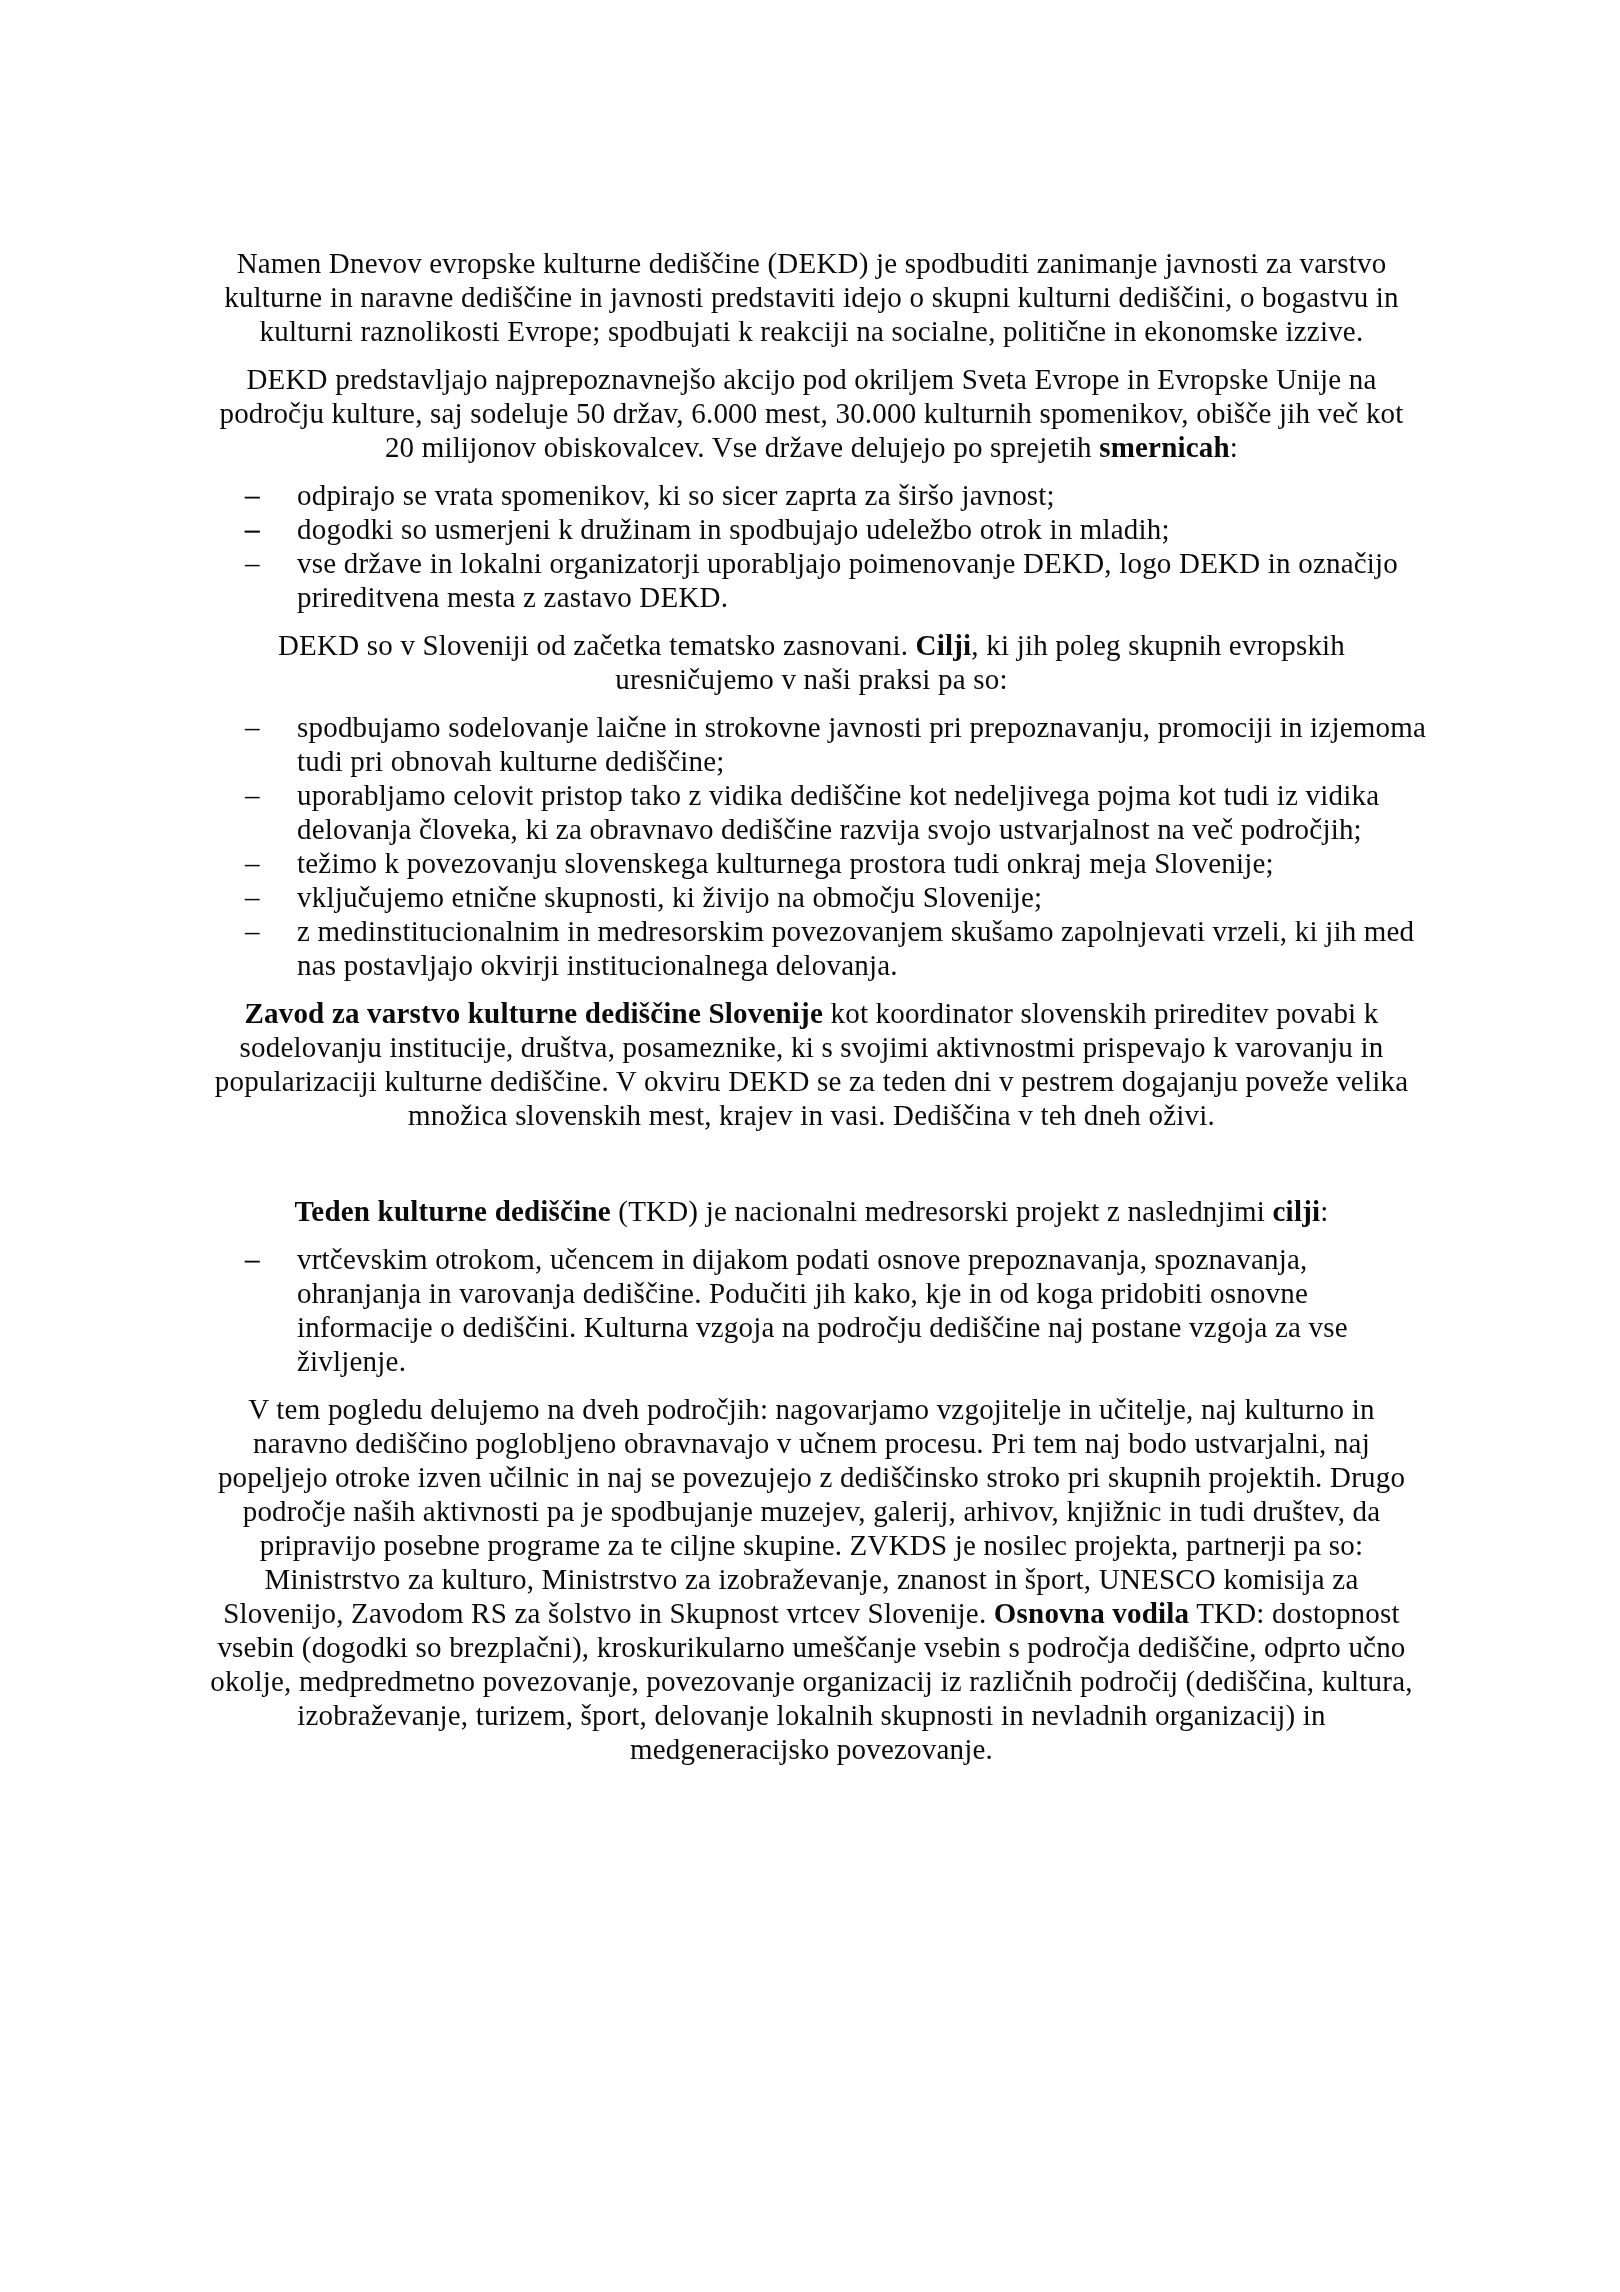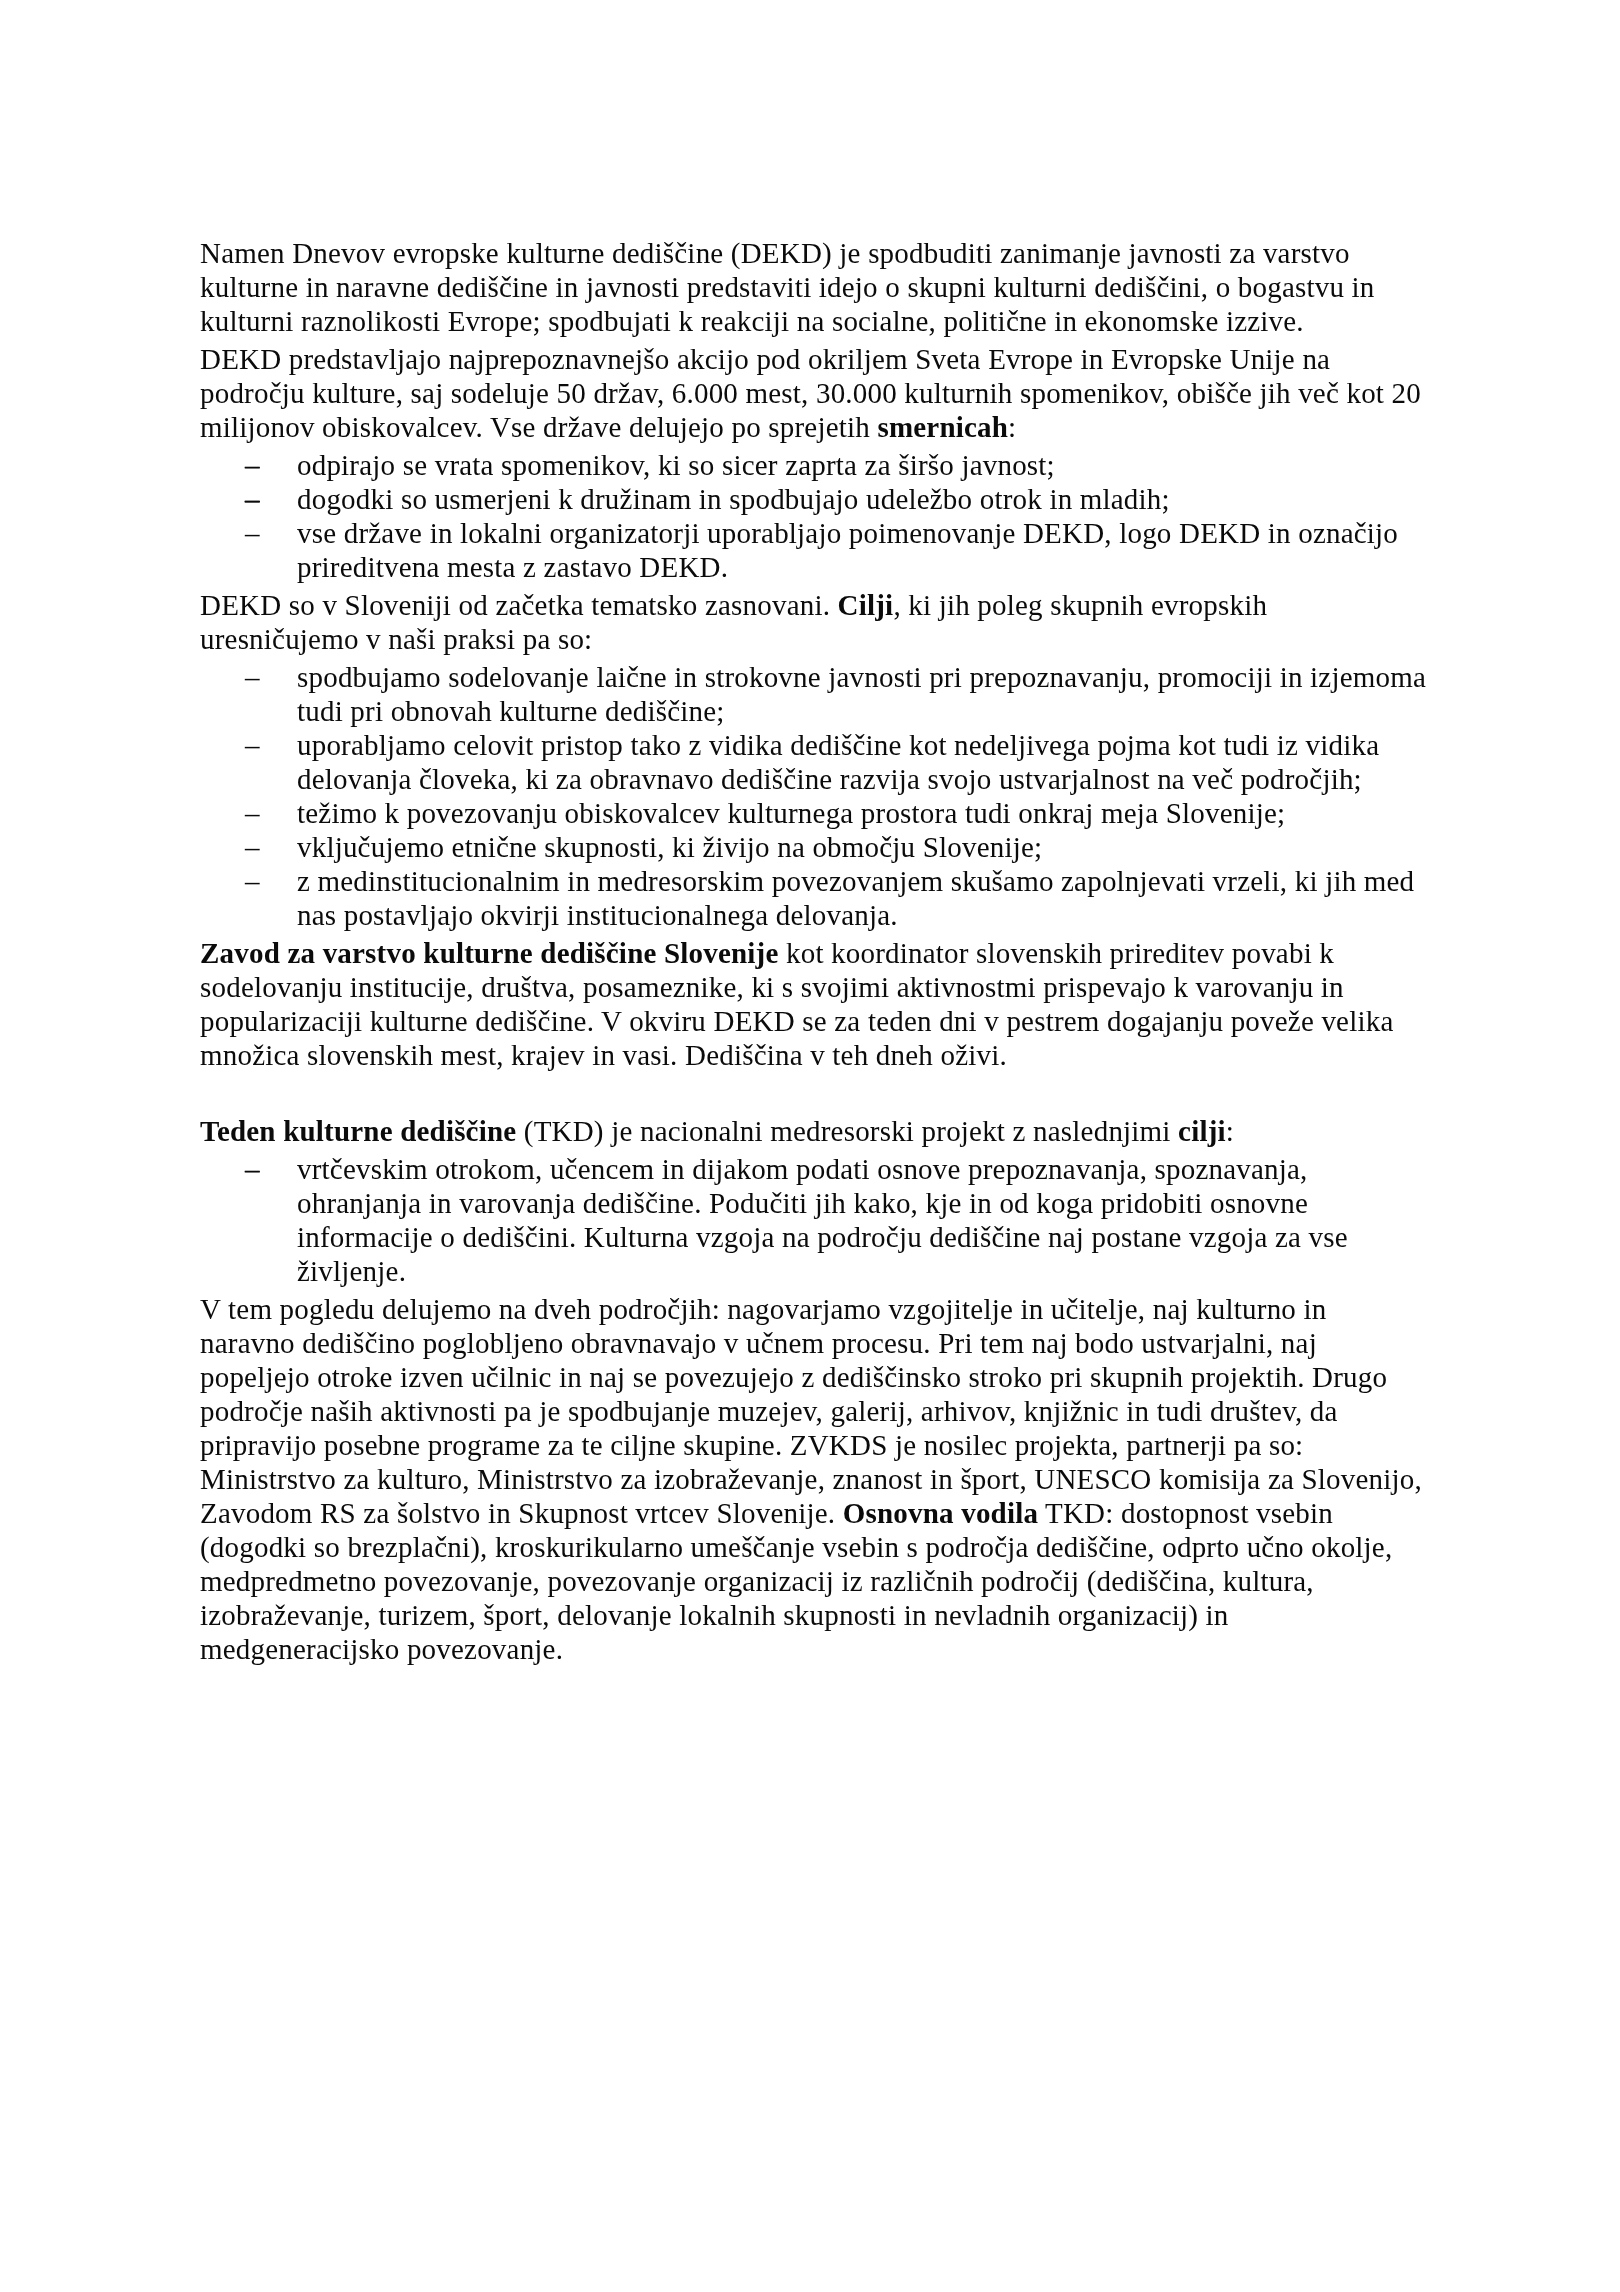--- a/index.html
+++ b/index.html
@@ -21,21 +21,21 @@
     left: 196px;
     top: 232px;
     width: 1231px;
     font-family: "Liberation Serif", "DejaVu Serif", serif;
     font-size: 29px;
     line-height: 34px;
     letter-spacing: 0.2px;
     color: #0b0b0b;
     text-align: left;
   }
-  .para { margin: 4px; }
+  .para { margin: 14px; text-align: center; }
   .bold { font-weight: 700; }
   .list { margin: 0; }
   .list-item {
     position: relative;
     padding-left: 101px;
     margin: 0;
   }
   .list-item .marker {
     position: absolute;
     left: 49px;
@@ -55,21 +55,21 @@
         <div class="list-item"><span class="marker">–</span><span class="plain">odpirajo se vrata spomenikov, ki so sicer zaprta za širšo javnost;</span></div>
         <div class="list-item"><span class="marker">–</span></div>
         <div class="list-item"><span class="marker">–</span></div>
         <div class="list-item"><span class="marker">–</span><span class="plain">dogodki so usmerjeni k družinam in spodbujajo udeležbo otrok in mladih;</span></div>
         <div class="list-item"><span class="marker">–</span><span class="plain">vse države in lokalni organizatorji uporabljajo poimenovanje DEKD, logo DEKD in označijo prireditvena mesta z zastavo DEKD.</span></div>
       </div>
       <p class="para"><span class="plain">DEKD so v Sloveniji od začetka tematsko zasnovani. </span><span class="bold">Cilji</span><span class="plain">, ki jih poleg skupnih evropskih uresničujemo v naši praksi pa so:</span></p>
       <div class="list">
         <div class="list-item"><span class="marker">–</span><span class="plain">spodbujamo sodelovanje laične in strokovne javnosti pri prepoznavanju, promociji in izjemoma tudi pri obnovah kulturne dediščine;</span></div>
         <div class="list-item"><span class="marker">–</span><span class="plain">uporabljamo celovit pristop tako z vidika dediščine kot nedeljivega pojma kot tudi iz vidika delovanja človeka, ki za obravnavo dediščine razvija svojo ustvarjalnost na več področjih;</span></div>
-        <div class="list-item"><span class="marker">–</span><span class="plain">težimo k povezovanju obiskovalcev kulturnega prostora tudi onkraj meja Slovenije;</span></div>
+        <div class="list-item"><span class="marker">–</span><span class="plain">težimo k povezovanju slovenskega kulturnega prostora tudi onkraj meja Slovenije;</span></div>
         <div class="list-item"><span class="marker">–</span><span class="plain">vključujemo etnične skupnosti, ki živijo na območju Slovenije;</span></div>
         <div class="list-item"><span class="marker">–</span><span class="plain">z medinstitucionalnim in medresorskim povezovanjem skušamo zapolnjevati vrzeli, ki jih med nas postavljajo okvirji institucionalnega delovanja.</span></div>
       </div>
       <p class="para"><span class="bold">Zavod za varstvo kulturne dediščine Slovenije</span><span class="plain"> kot koordinator slovenskih prireditev povabi k sodelovanju institucije, društva, posameznike, ki s svojimi aktivnostmi prispevajo k varovanju in popularizaciji kulturne dediščine. V okviru DEKD se za teden dni v pestrem dogajanju poveže velika množica slovenskih mest, krajev in vasi. Dediščina v teh dneh oživi.</span></p>
       <div class="spacer"></div>
       <p class="para"><span class="bold">Teden kulturne dediščine</span><span class="plain"> (TKD) je nacionalni medresorski projekt z naslednjimi </span><span class="bold">cilji</span><span class="plain">:</span></p>
       <div class="list">
         <div class="list-item"><span class="marker">–</span></div>
         <div class="list-item"><span class="marker">–</span><span class="plain">vrtčevskim otrokom, učencem in dijakom podati osnove prepoznavanja, spoznavanja, ohranjanja in varovanja dediščine. Podučiti jih kako, kje in od koga pridobiti osnovne informacije o dediščini. Kulturna vzgoja na področju dediščine naj postane vzgoja za vse življenje.</span></div>
       </div>

